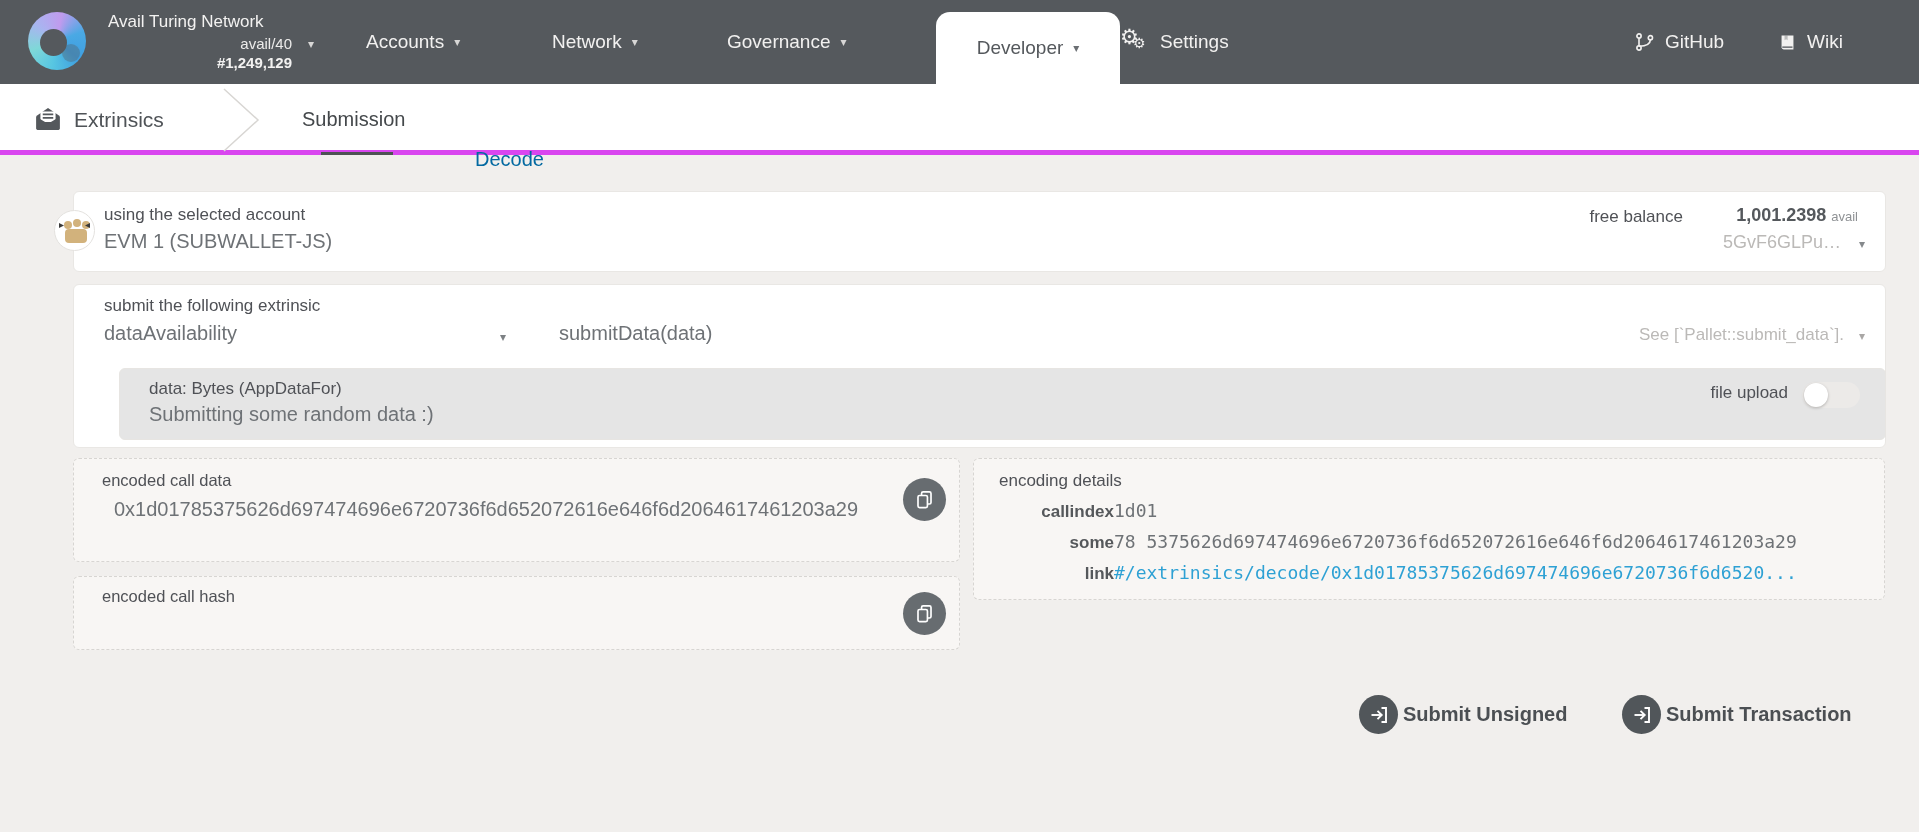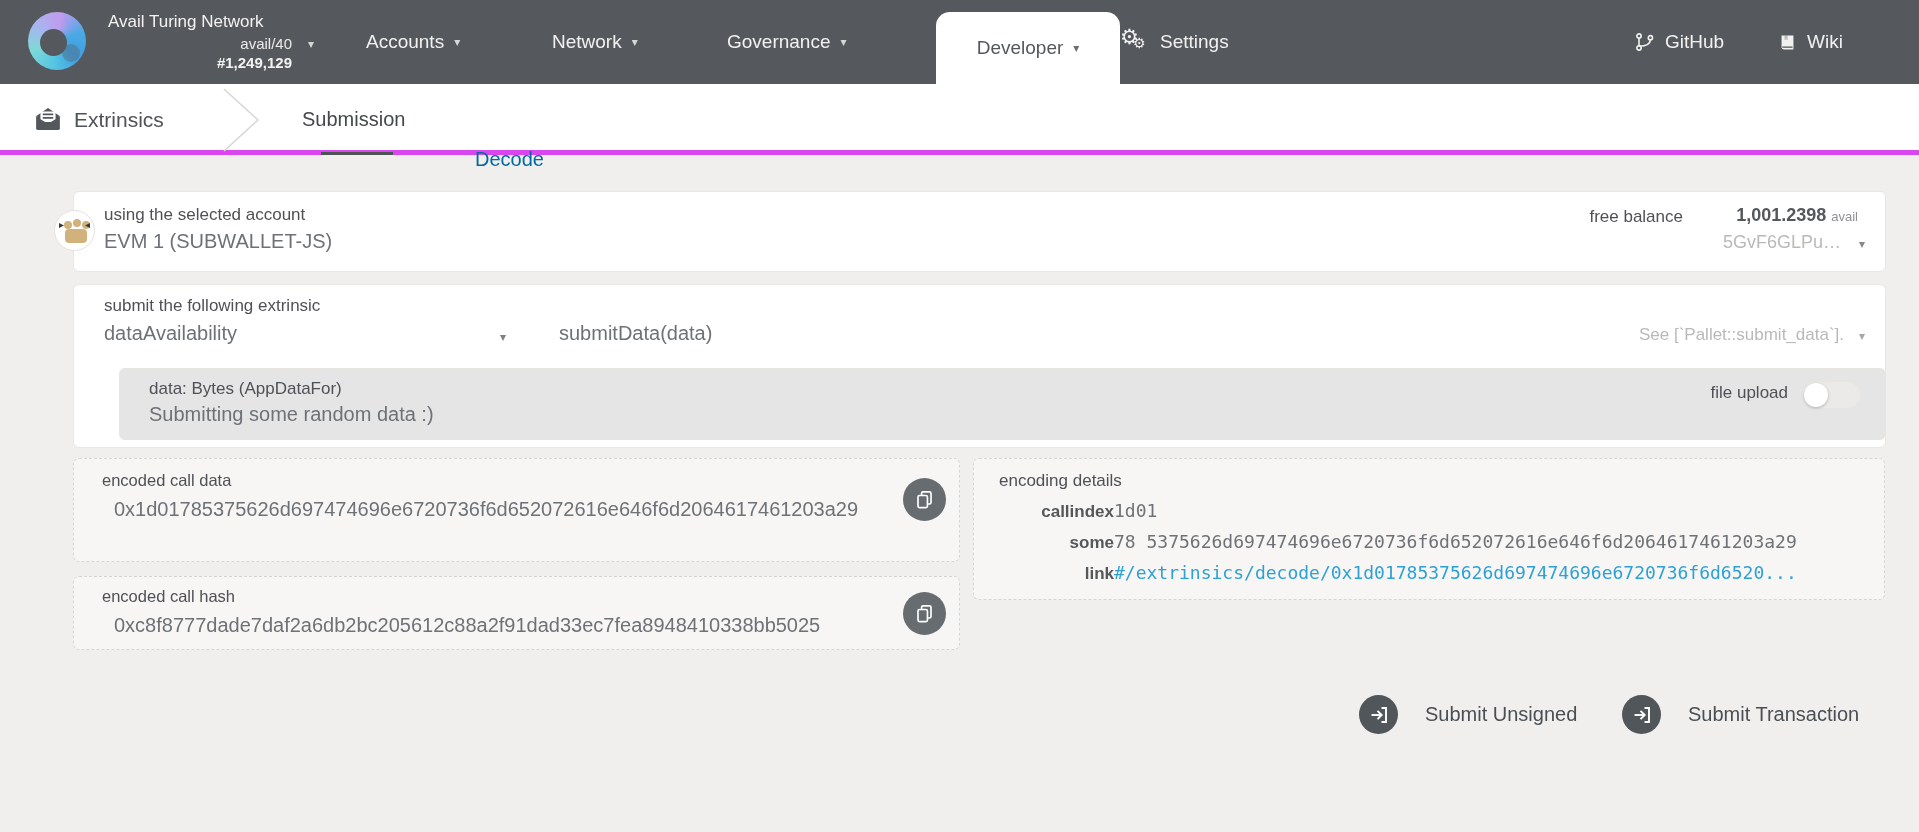--- a/index.html
+++ b/index.html
@@ -101,21 +101,21 @@
 
   .encoding-box { left:973px; top:458px; width:912px; height:142px; }
   .enc-label { position:absolute; left:25px; top:12px; }
   .enc-rows { position:absolute; left:25px; top:41px; }
   .enc-row { display:flex; align-items:baseline; height:31px; }
   .enc-row-label { width:115px; text-align:right; font-weight:700; font-size:17px; color:#55585b; flex:none; }
   .enc-row-value { font-family:"DejaVu Sans Mono", monospace; font-size:18px; color:#6e7276; white-space:nowrap; }
   .enc-link { color:#2ea1d4; cursor:pointer; text-decoration:none; }
 
   
-  .action-btn { position:absolute; display:flex; align-items:center; gap:27px; cursor:pointer; }
+  .action-btn { position:absolute; display:flex; align-items:center; gap:5px; cursor:pointer;font-weight:bold; }
   .btn-unsigned { left:1359px; top:695px; }
   .btn-transaction { left:1622px; top:695px; }
   .signin-circle { width:39px; height:39px; border-radius:50%; background:#51565a;
                    display:flex; align-items:center; justify-content:center; flex:none; }
   .action-label { font-size:20px; color:#4b4f53; white-space:nowrap; }
 </style>
 </head>
 <body>
 
 <div class="screen">
@@ -238,21 +238,20 @@
     <div class="copy-btn">
       <svg width="21" height="21" viewBox="0 0 20 20">
         <rect x="7.2" y="2.8" width="9" height="11.5" rx="1.5" fill="none" stroke="#ffffff" stroke-width="1.6"></rect>
         <rect x="3.8" y="6.2" width="9" height="11.5" rx="1.5" fill="#676c70" stroke="#ffffff" stroke-width="1.6"></rect>
       </svg>
     </div>
   </div>
 
   <div class="dashed-box callhash-box">
     <div class="lbl box-label">encoded call hash</div>
-    <div class="val box-value">0xc8f8777dade7daf2a6db2bc205612c88a2f91dad33ec7fea8948410338bb5025</div>
     <div class="copy-btn">
       <svg width="21" height="21" viewBox="0 0 20 20">
         <rect x="7.2" y="2.8" width="9" height="11.5" rx="1.5" fill="none" stroke="#ffffff" stroke-width="1.6"></rect>
         <rect x="3.8" y="6.2" width="9" height="11.5" rx="1.5" fill="#676c70" stroke="#ffffff" stroke-width="1.6"></rect>
       </svg>
     </div>
   </div>
 
   <div class="dashed-box encoding-box">
     <div class="lbl enc-label">encoding details</div>

